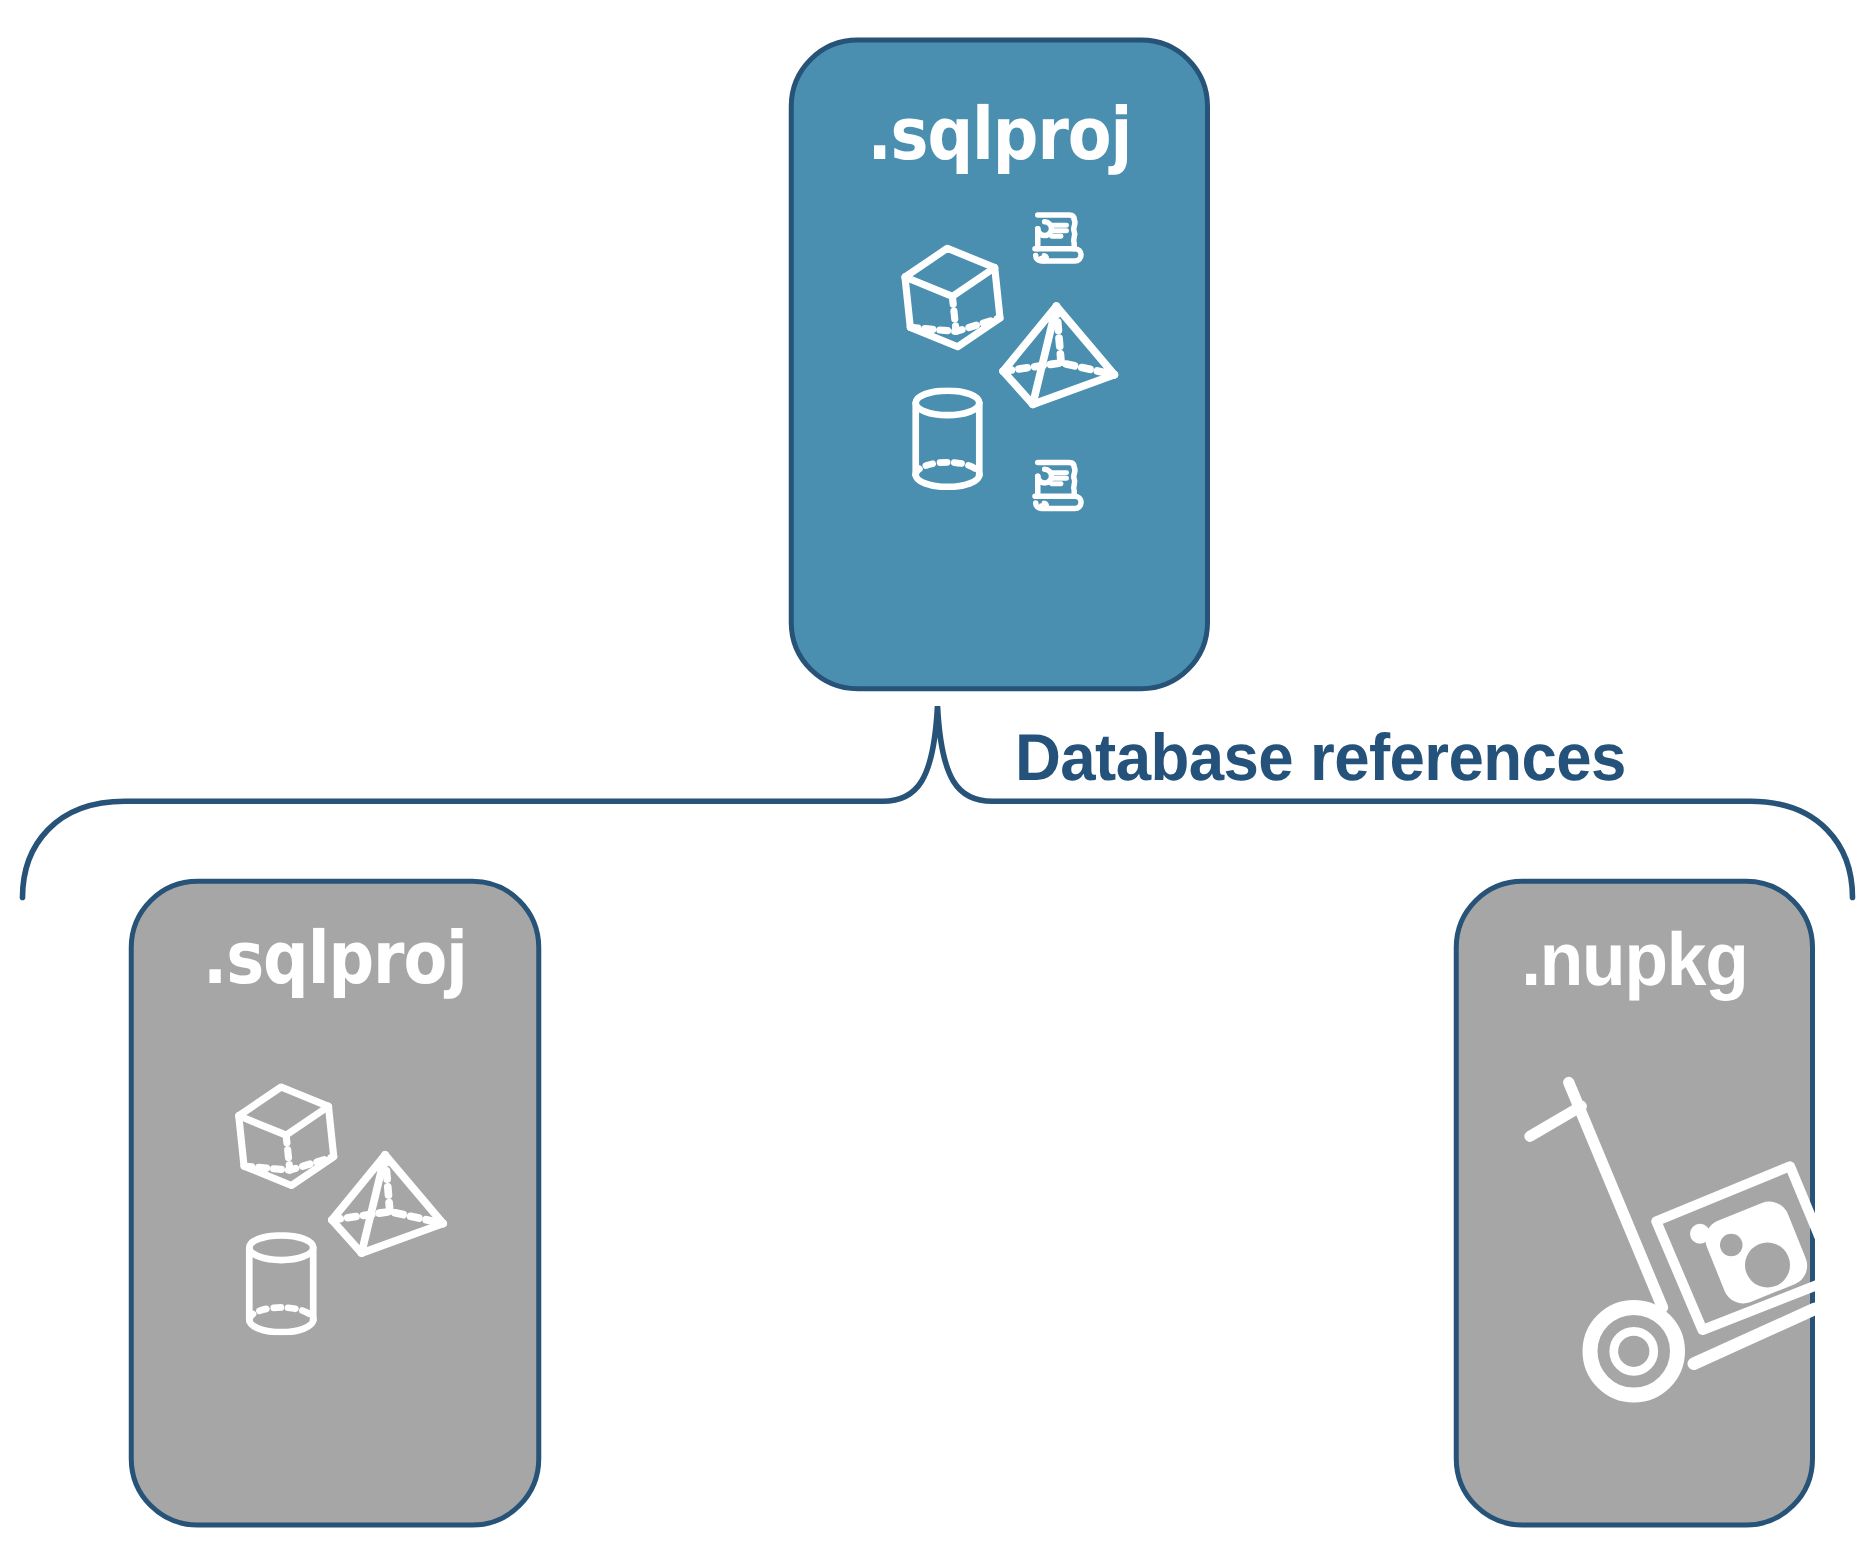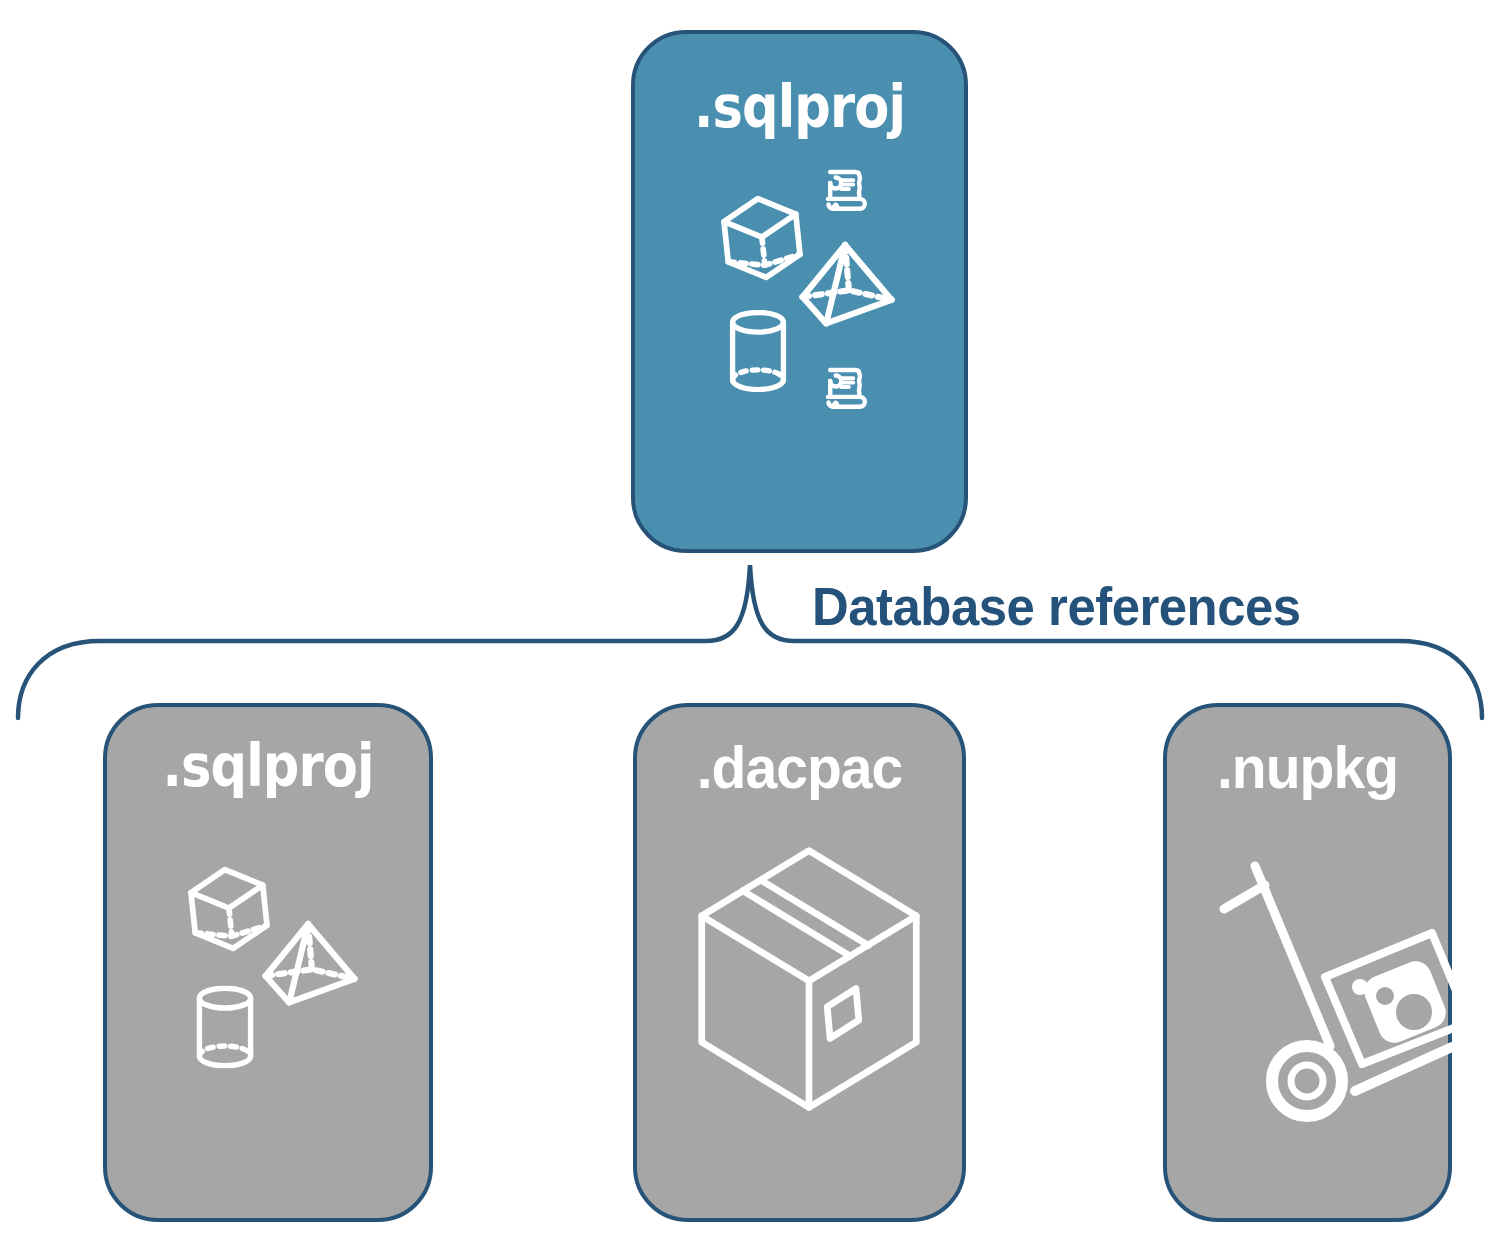--- a/index.html
+++ b/index.html
@@ -129,26 +129,20 @@
       <use href="#sym-cube"></use>
       </svg>
     <svg class="icon" style="left:151px;top:212px;width:104px;height:95px" viewBox="0 0 110 100">
       <use href="#sym-pyramid"></use>
       </svg>
     <svg class="icon" style="left:85px;top:278px;width:66px;height:84px" viewBox="0 0 80 100">
       <use href="#sym-cylinder"></use>
       </svg>
   </div>
 
-  <div class="node node-gray node-c2">
-    <div class="node-title title-plain">.dacpac</div>
-    <svg class="icon" style="left:57px;top:136px;width:230px;height:272px" viewBox="0 0 240 284">
-      <use href="#sym-package"></use>
-      </svg>
-  </div>
 
   <div class="node node-gray node-c3">
     <div class="node-title title-plain">.nupkg</div>
     <svg class="icon truck" style="left:50px;top:152px;width:260px;height:285px" viewBox="0 0 260 285">
       <path class="s9" d="M7,50 L48,26"></path>
       <path class="s9" d="M38,7 L113,187"></path>
       <path class="s10" d="M138,232 L235,188"></path>
       <circle class="s12" cx="90" cy="222" r="35"></circle>
       <circle class="s7" cx="90" cy="222" r="16"></circle>
       <polygon class="s8" points="215,74 252,163 145,205 108,118"></polygon>

